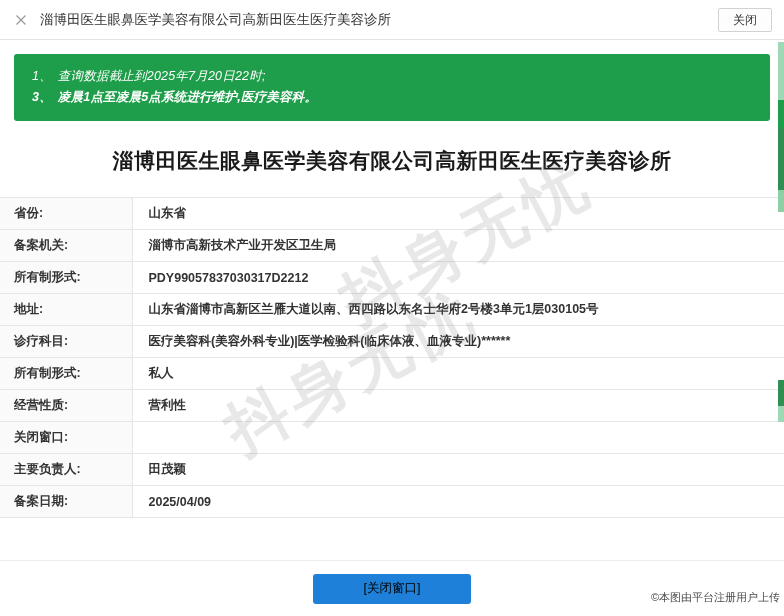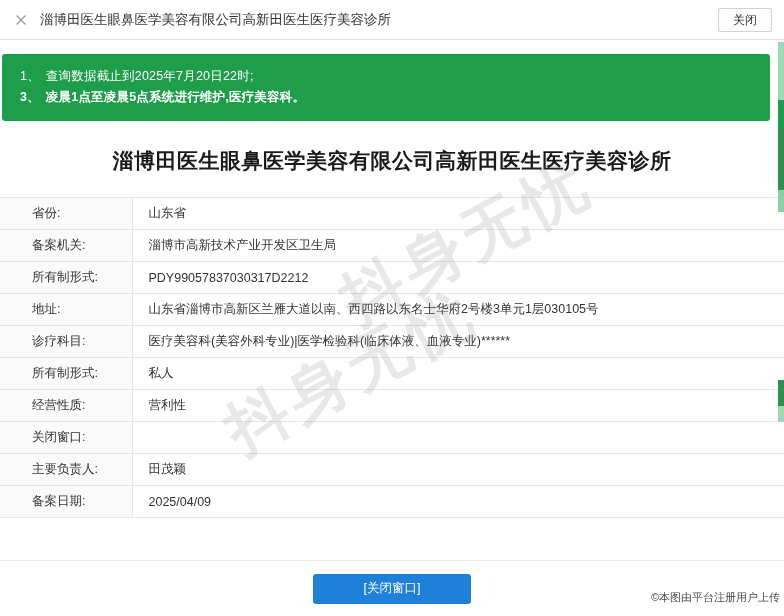--- a/index.html
+++ b/index.html
@@ -52,21 +52,22 @@
     border-radius: 2px;
     background: #fdfdfd;
     font-size: 12px;
     color: #333333;
     display: flex; align-items: center; justify-content: center;
     cursor: pointer;
   }
 
   
   .banner-wrap {
-    padding: 14px 14px 0 2px;
+    padding: 14px 14px 0 14px;
+    font-style: italic;
   }
   .banner {
     background: #1e9e4a;
     color: #ffffff;
     border-radius: 3px;
     padding: 12px 18px 13px 18px;
   }
   .banner ol {
     margin: 0; padding: 0;
     list-style: none;
@@ -95,23 +96,24 @@
     width: 100%;
     border-collapse: collapse;
     table-layout: fixed;
   }
   .info-table tr { height: 32px; }
   .info-table td {
     border-top: 1px solid #e6e6e6;
     border-bottom: 1px solid #e6e6e6;
     font-size: 12.5px;
     color: #333333;
-    padding: 6px 10px 6px 32px;
+    padding: 6px 10px 6px 14px;
     vertical-align: middle;
     background: #ffffff;
+    font-weight: bold;
   }
   .info-table td.label {
     width: 132px;
     background: #fafafa;
     color: #333333;
     border-right: 1px solid #e6e6e6;
     white-space: nowrap;
   }
   .info-table td.value {
     padding-left: 16px;
@@ -125,21 +127,21 @@
     height: 56px;
     border-top: 1px solid #ececec;
     background: #ffffff;
     display: flex;
     align-items: center;
     justify-content: center;
   }
   .footer-btn {
     width: 158px; height: 30px;
     background: #1e80d8;
-    color: #ffffff;
+    color: #000000;
     font-size: 12.5px;
     border: none;
     border-radius: 3px;
     display: flex; align-items: center; justify-content: center;
     cursor: pointer;
   }
   .footer-note {
     position: absolute;
     right: 4px; bottom: 11px;
     font-size: 11px;

